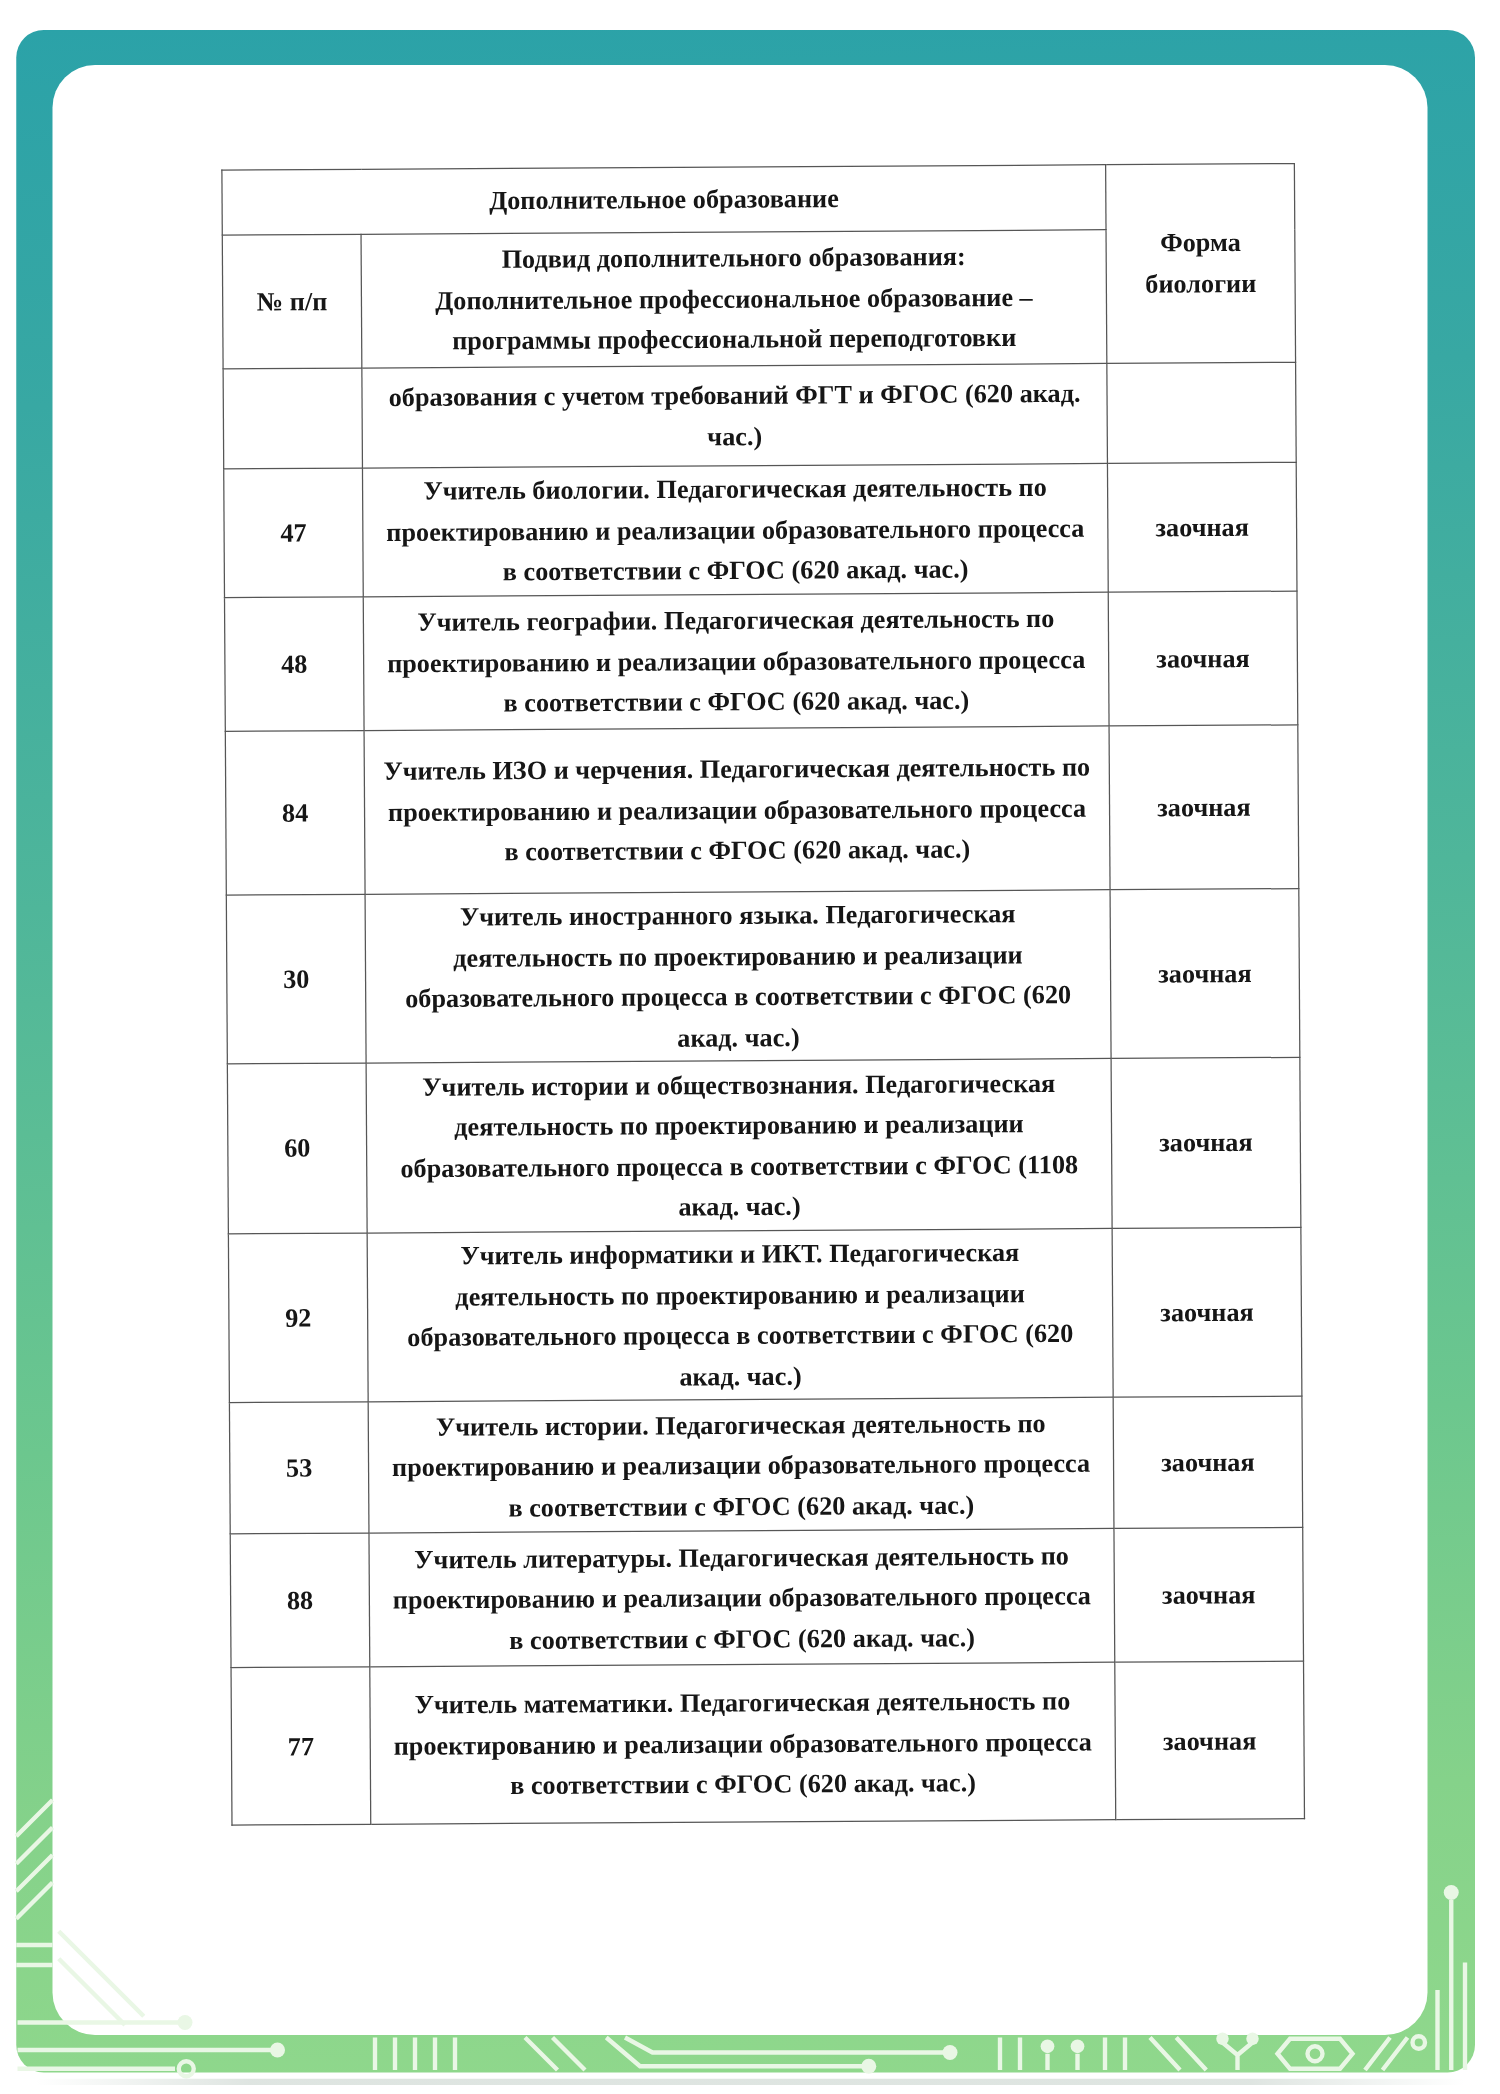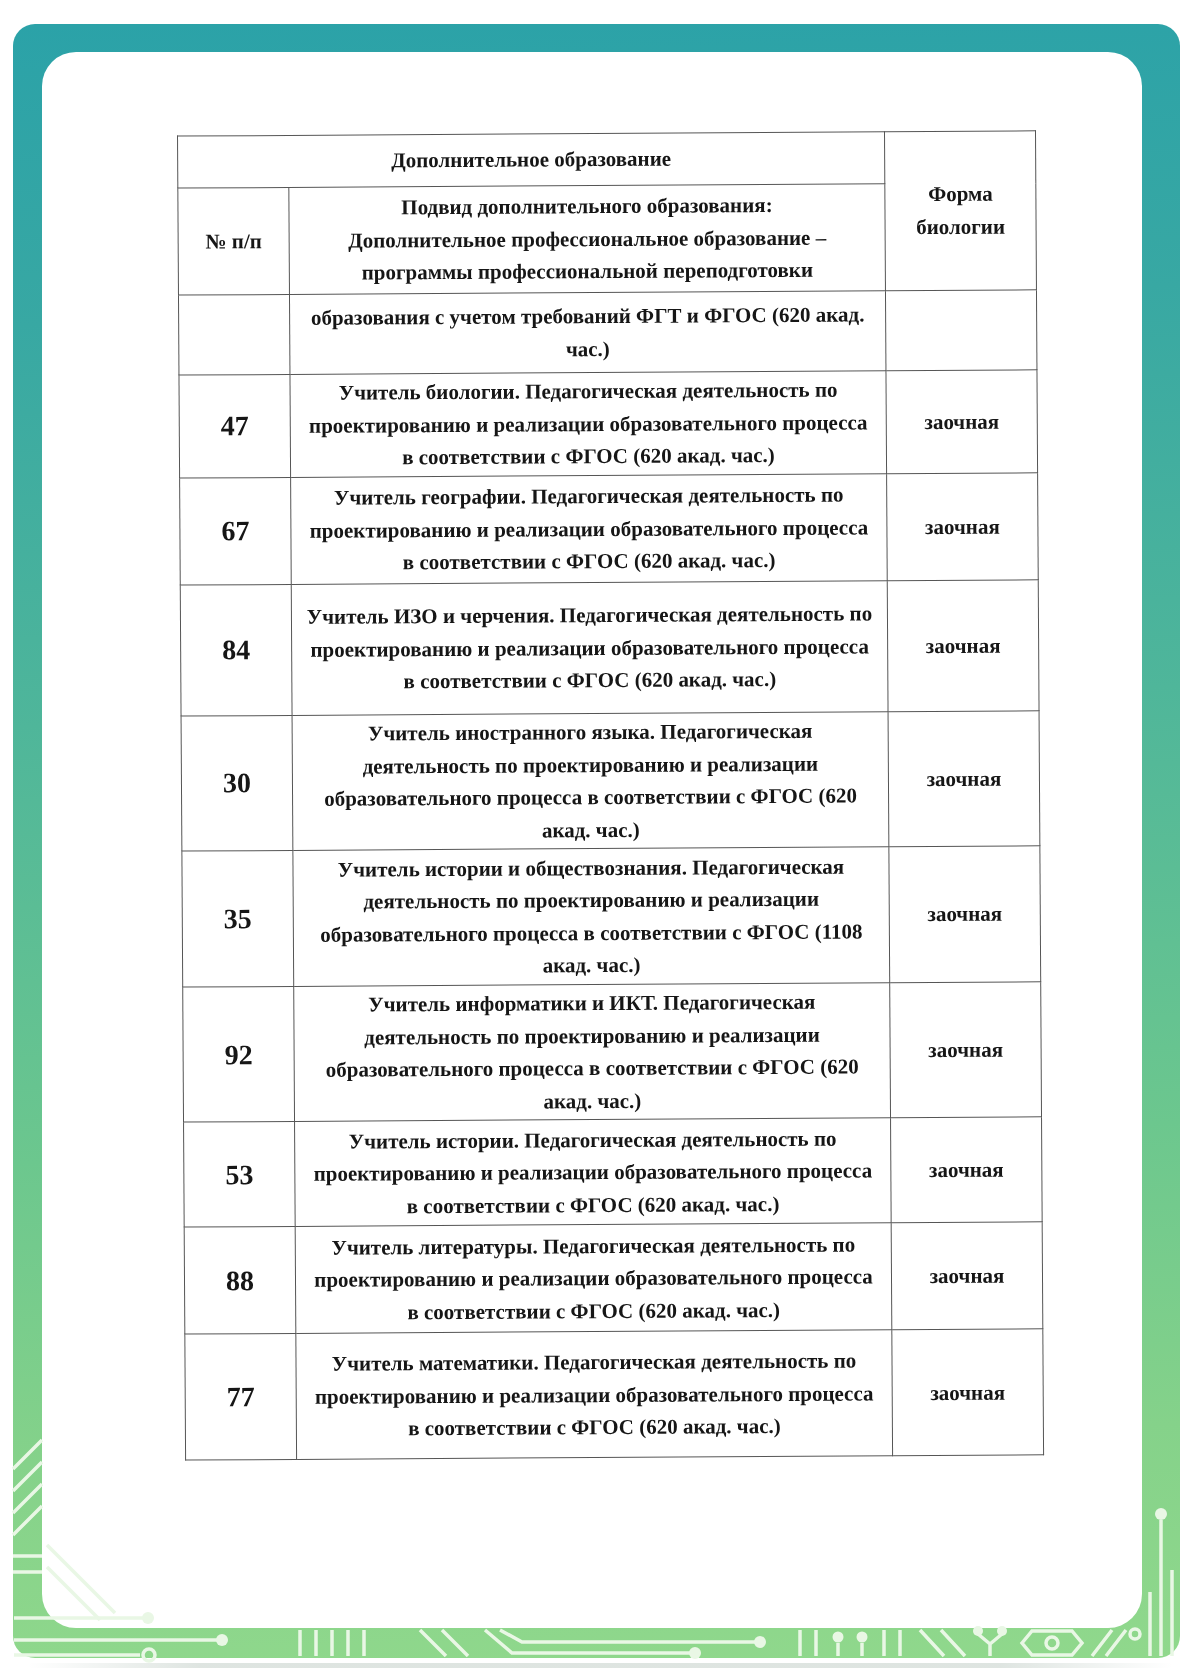--- a/index.html
+++ b/index.html
@@ -29,21 +29,21 @@
   }
   table.doc{
     border-collapse:collapse;table-layout:fixed;width:858px;
     color:#161616;font-weight:bold;font-size:21px;line-height:1.55;
   }
   table.doc td{
     border:1px solid #565656;text-align:center;vertical-align:middle;
     padding:2px 10px;overflow:hidden;
   }
   .preline{white-space:pre-line;}
-  .num-cell{font-size:28px;}
+  .num-cell{font-size:21px;}
 </style>
 </head>
 <body>
 
 <div class="frame">
   <div class="frame-inner"></div>
 </div>
 
 <svg class="circuit" viewBox="0 0 1200 1675" xmlns="http://www.w3.org/2000/svg" fill="none" stroke="#e9f7e5" stroke-width="3.5">
 
@@ -116,36 +116,36 @@
         <td>образования с учетом требований ФГТ и ФГОС (620 акад. час.)</td>
         <td></td>
       </tr>
 
     <tr style="height: 103px;">
     <td class="num-cell">47</td>
     <td>Учитель биологии. Педагогическая деятельность по проектированию и реализации образовательного процесса в соответствии с ФГОС (620 акад. час.)</td>
     <td>заочная</td>
   </tr>
         <tr style="height: 107px;">
-    <td class="num-cell">67</td>
+    <td class="num-cell">48</td>
     <td>Учитель географии. Педагогическая деятельность по проектированию и реализации образовательного процесса в соответствии с ФГОС (620 акад. час.)</td>
     <td>заочная</td>
   </tr>
         <tr style="height: 131px;">
     <td class="num-cell">84</td>
     <td>Учитель ИЗО и черчения. Педагогическая деятельность по проектированию и реализации образовательного процесса в соответствии с ФГОС (620 акад. час.)</td>
     <td>заочная</td>
   </tr>
         <tr style="height: 129px;">
     <td class="num-cell">30</td>
     <td>Учитель иностранного языка. Педагогическая деятельность по проектированию и реализации образовательного процесса в соответствии с ФГОС (620 акад. час.)</td>
     <td>заочная</td>
   </tr>
         <tr style="height: 136px;">
-    <td class="num-cell">35</td>
+    <td class="num-cell">60</td>
     <td>Учитель истории и обществознания. Педагогическая деятельность по проектированию и реализации образовательного процесса в соответствии с ФГОС (1108 акад. час.)</td>
     <td>заочная</td>
   </tr>
         <tr style="height: 130px;">
     <td class="num-cell">92</td>
     <td>Учитель информатики и ИКТ. Педагогическая деятельность по проектированию и реализации образовательного процесса в соответствии с ФГОС (620 акад. час.)</td>
     <td>заочная</td>
   </tr>
         <tr style="height: 105px;">
     <td class="num-cell">53</td>

